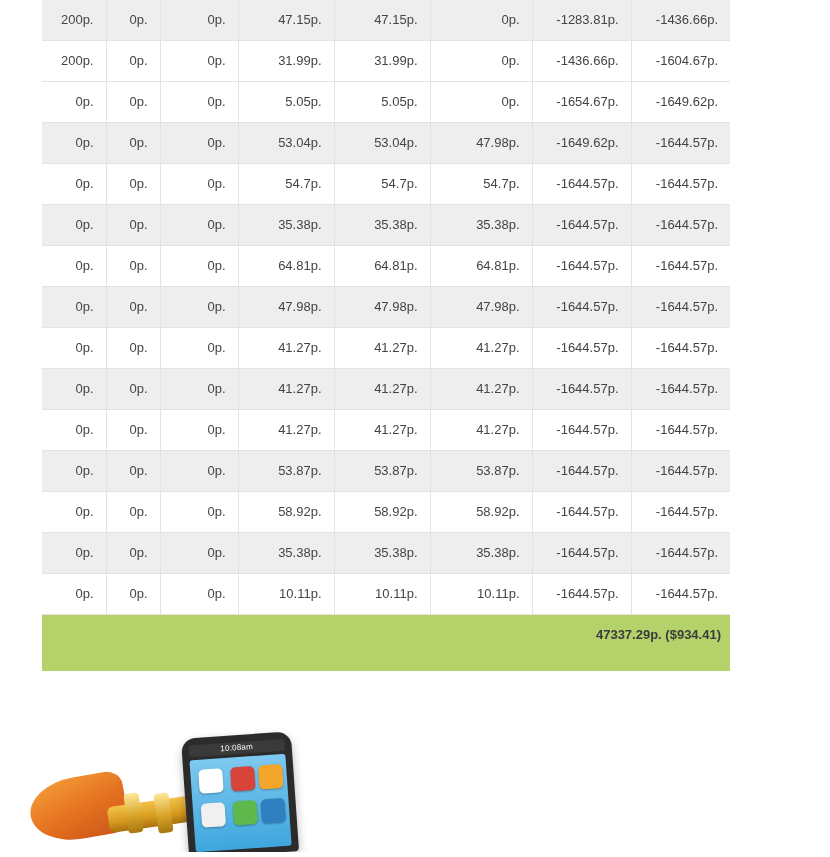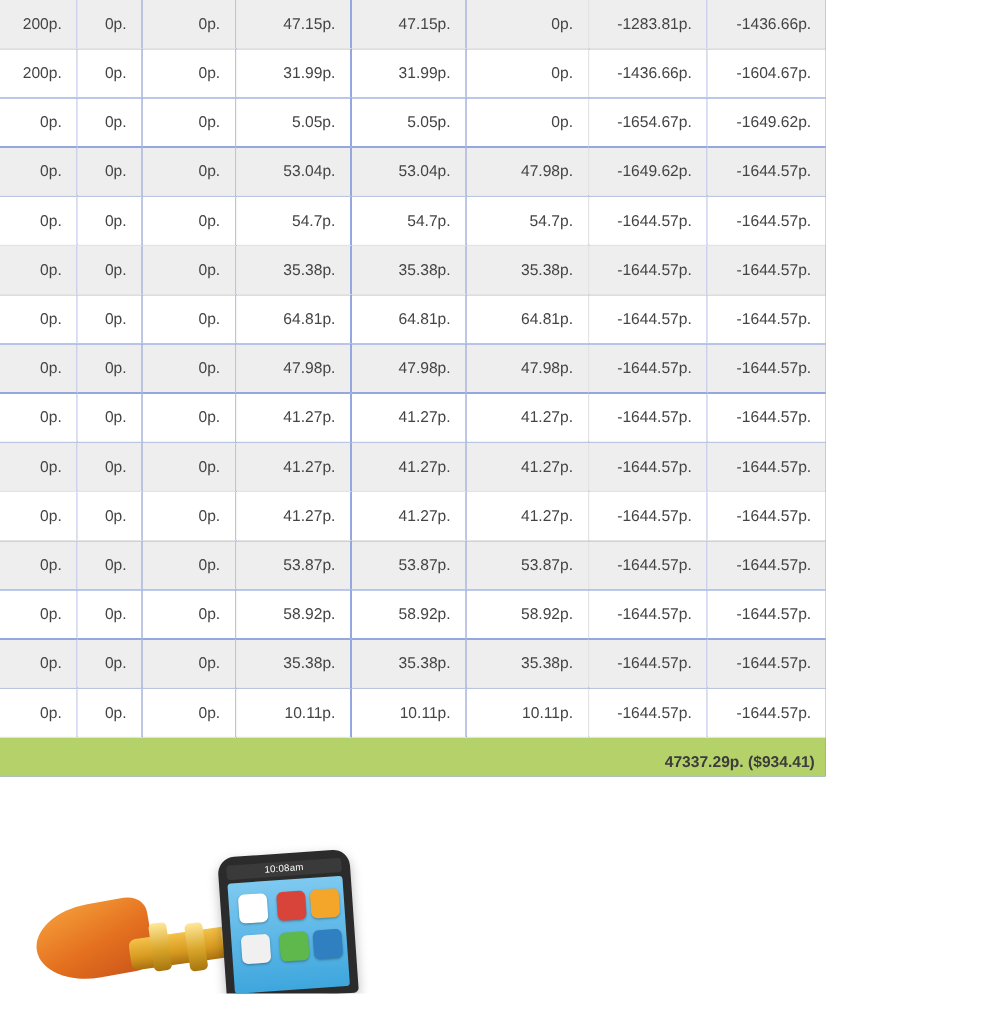--- a/index.html
+++ b/index.html
@@ -16,21 +16,22 @@
     color: #333333;
   }
   .page {
     position: relative;
     width: 830px;
     height: 857px;
     background: #ffffff;
   }
   .table-wrap {
     width: 688px;
-    background: #1d4ed8;
+    background: #14532d;
+    margin-left: 42px;
   }
   table.ledger {
     border-collapse: collapse;
     width: 688px;
     table-layout: fixed;
   }
   table.ledger td {
     text-align: right;
     padding: 0 12px;
     height: 40px;
@@ -61,21 +62,21 @@
   col.c3 { width: 96px; }
   col.c4 { width: 96px; }
   col.c5 { width: 102px; }
   col.c6 { width: 99px; }
   col.c7 { width: 99px; }
 
   .total-bar {
     width: 688px;
     box-sizing: border-box;
     background: #b5d16a;
-    height: 32px;
+    height: 56px;
     line-height: 40px;
     text-align: right;
     padding: 0 9px 0 0;
     font-weight: bold;
     font-size: 13px;
     color: #3c3c3c;
   }
 
   .promo {
     position: relative;

